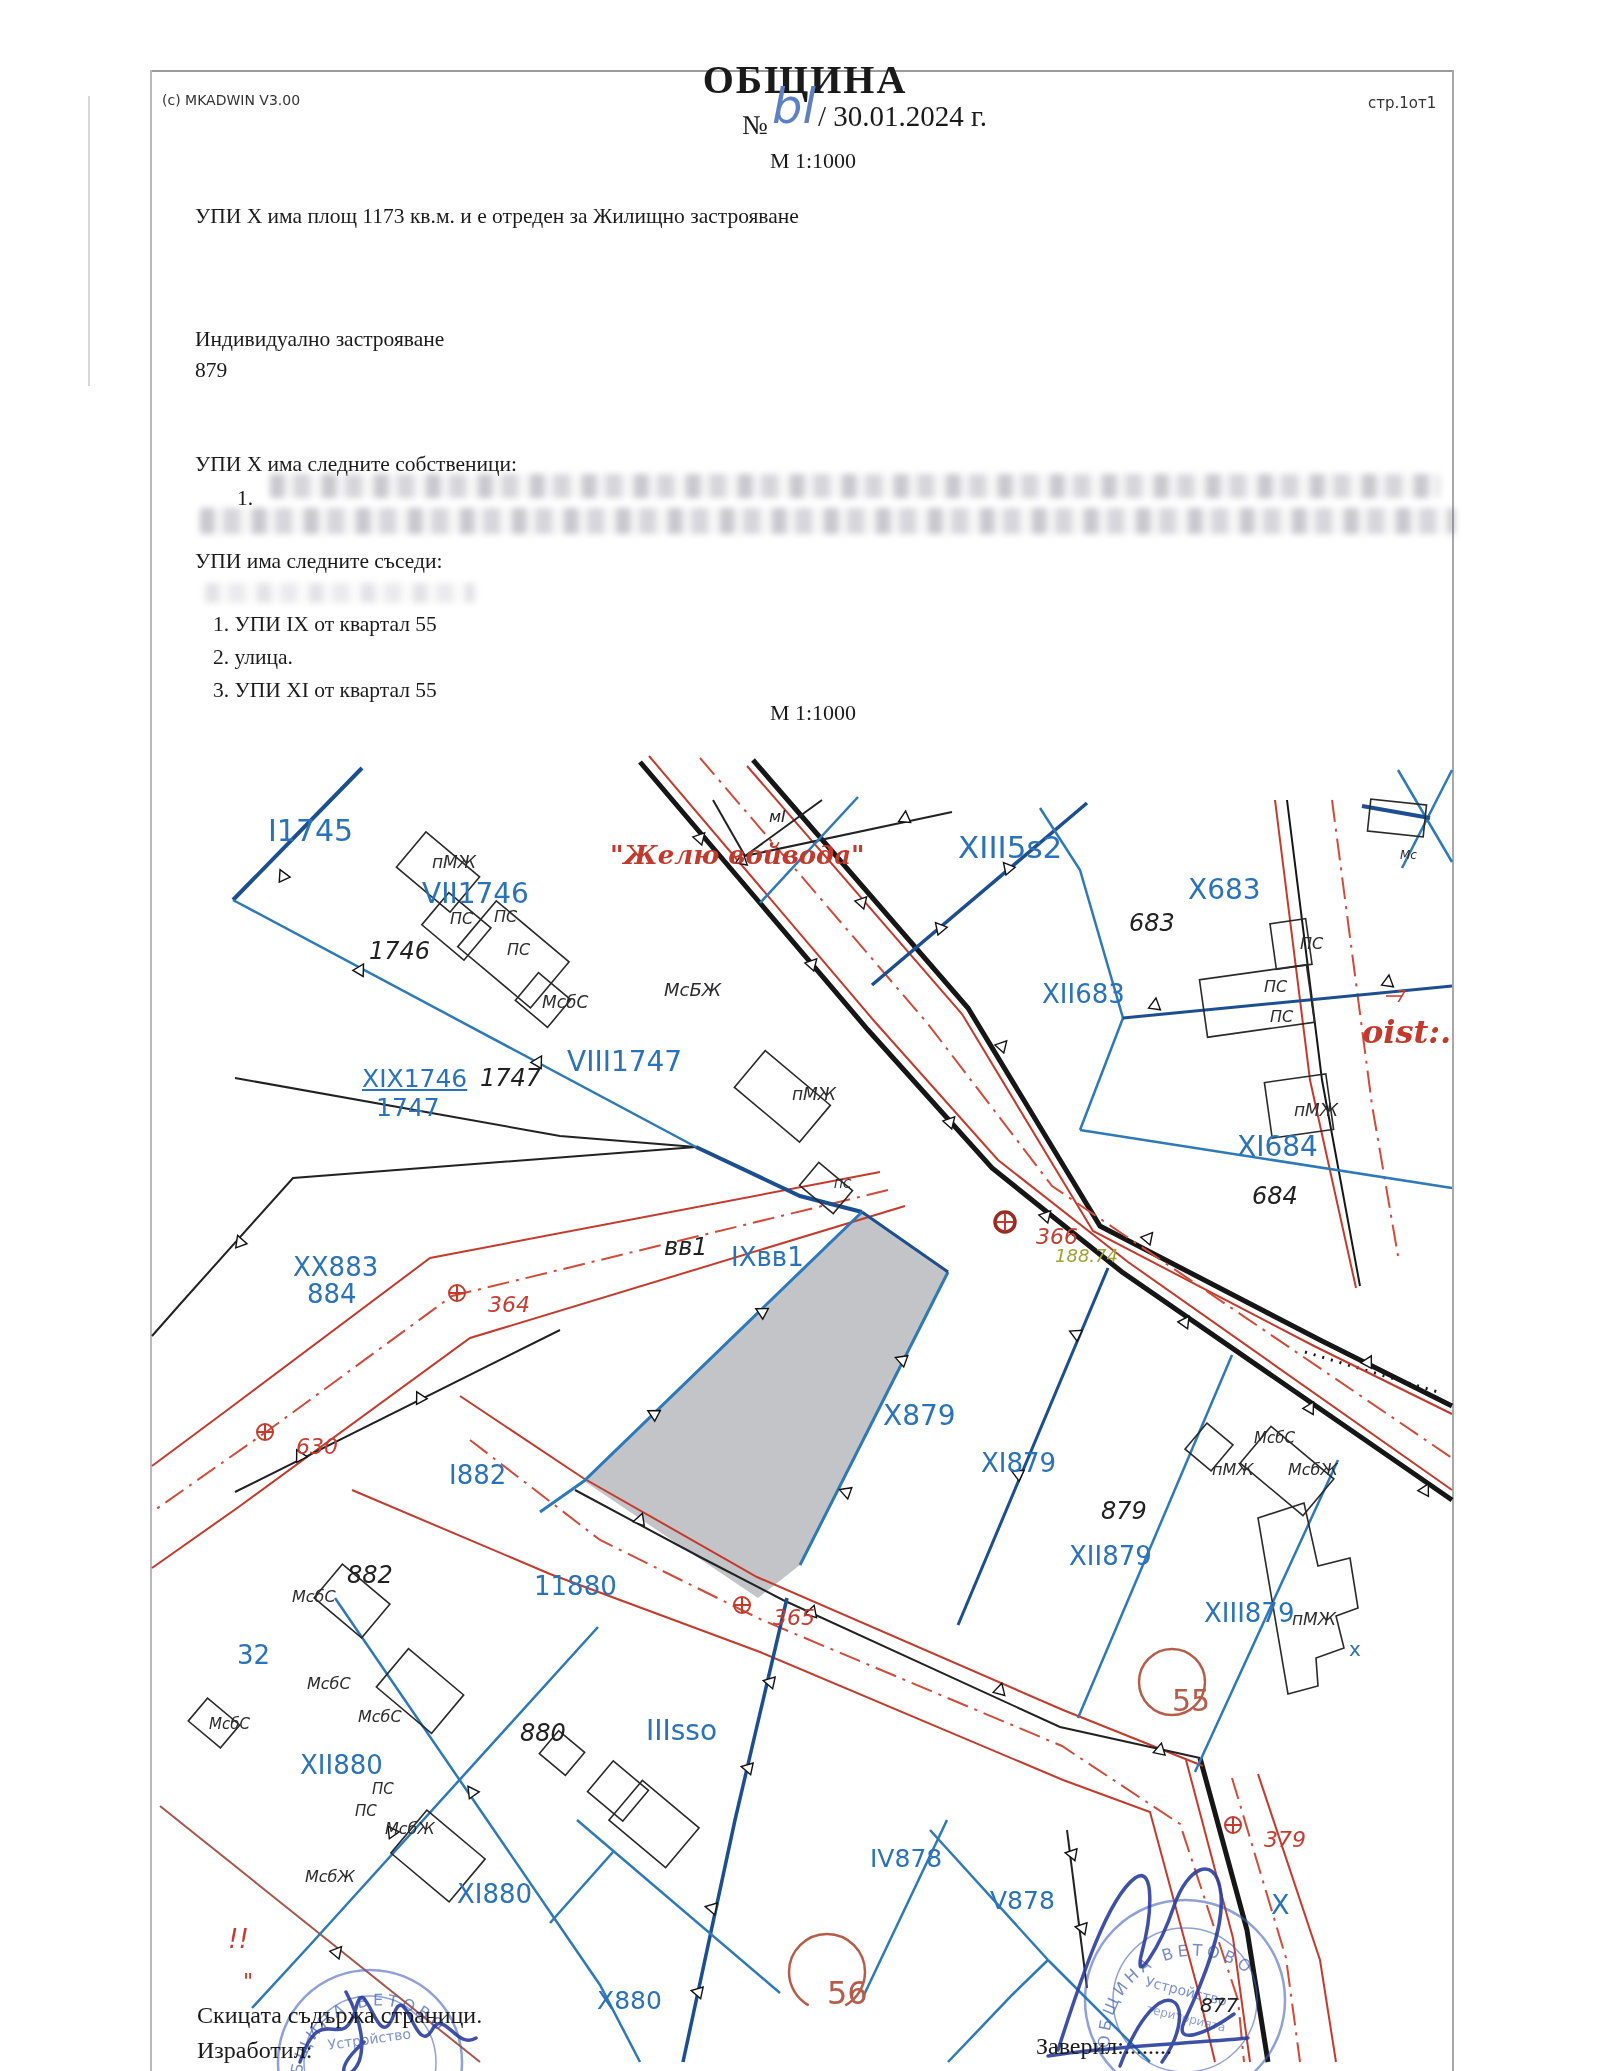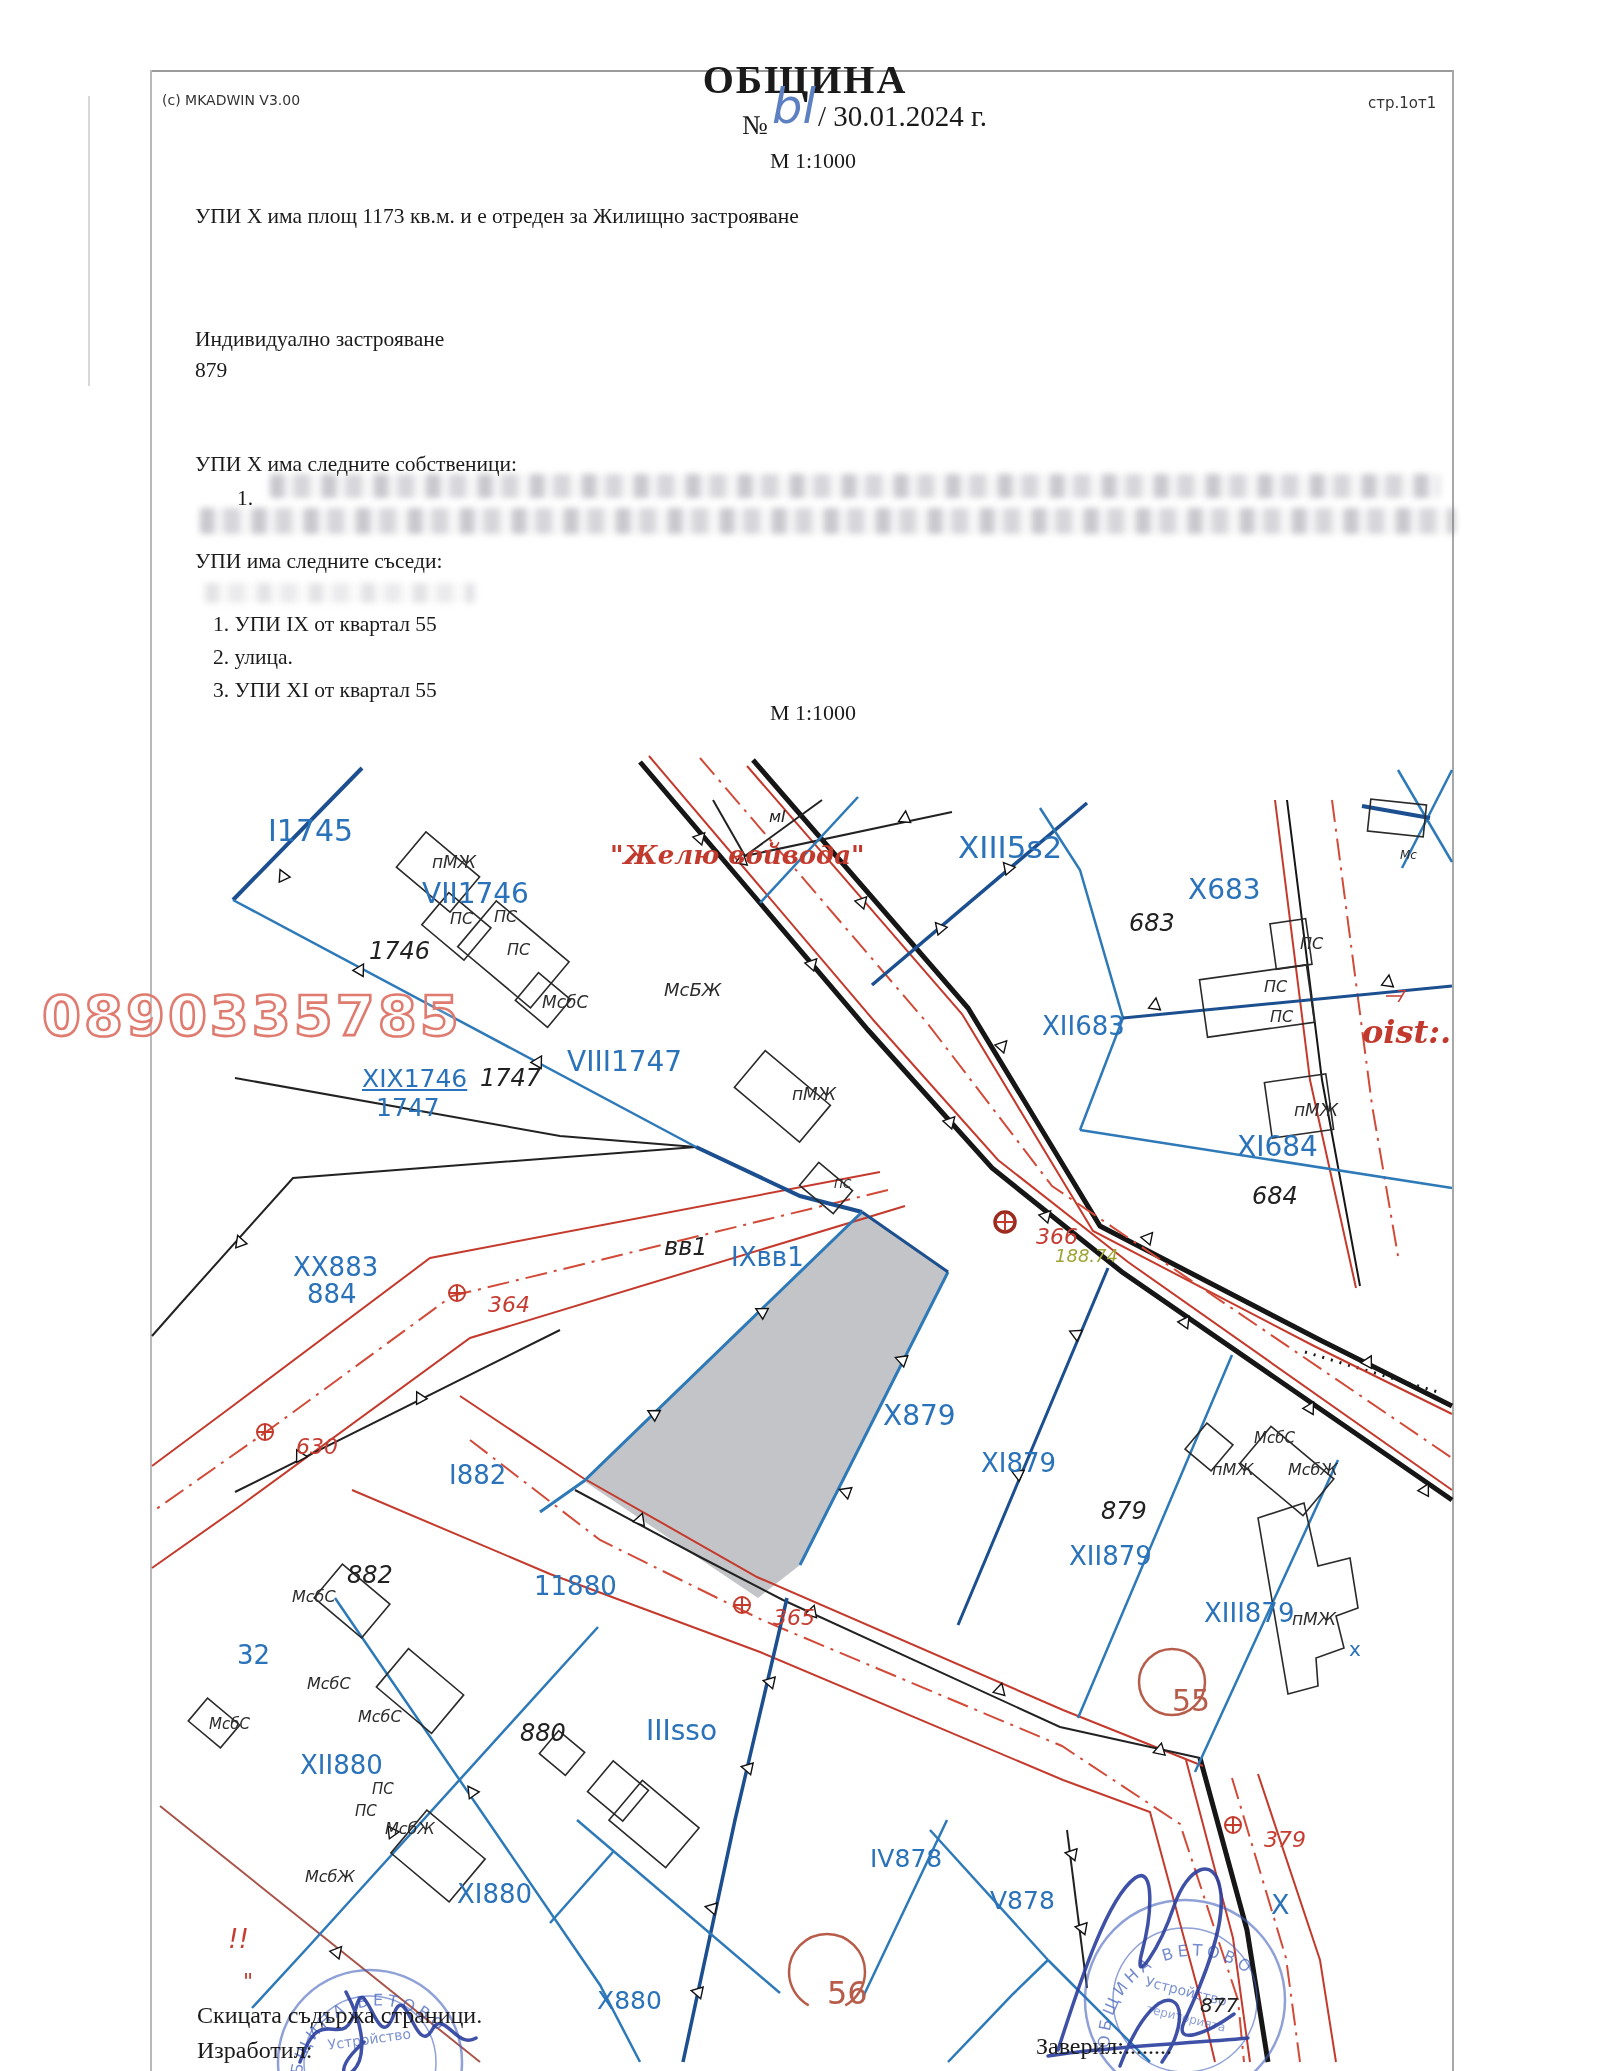--- a/index.html
+++ b/index.html
@@ -322,21 +322,21 @@
   </svg>
 
   <div id="labels" style="position:absolute;left:0;top:0;z-index:20;">
       <span class="lb-b" style="left: 268px; top: 813px; font-size: 30px;">I1745</span>
       <span class="lb-b" style="left: 422px; top: 877px; font-size: 28px;">VII1746</span>
       <span class="lb-b" style="left: 567px; top: 1045px; font-size: 28px;">VIII1747</span>
       <span class="lb-b" style="left: 362px; top: 1064px; font-size: 25px; text-decoration: underline;">XIX1746</span>
       <span class="lb-b" style="left: 376px; top: 1093px; font-size: 25px;">1747</span>
       <span class="lb-b" style="left: 958px; top: 829px; font-size: 31px;">XIII5s2</span>
       <span class="lb-b" style="left: 1188px; top: 873px; font-size: 28px;">X683</span>
-      <span class="lb-b" style="left: 1042px; top: 979px; font-size: 26px; margin-top: 32px;">XII683</span>
+      <span class="lb-b" style="left: 1042px; top: 979px; font-size: 26px;">XII683</span>
       <span class="lb-b" style="left: 1237px; top: 1130px; font-size: 28px;">XI684</span>
       <span class="lb-b" style="left: 293px; top: 1252px; font-size: 26px;">XX883</span>
       <span class="lb-b" style="left: 307px; top: 1279px; font-size: 26px;">884</span>
       <span class="lb-b" style="left: 731px; top: 1242px; font-size: 26px;">IXвв1</span>
       <span class="lb-b" style="left: 883px; top: 1399px; font-size: 28px;">X879</span>
       <span class="lb-b" style="left: 981px; top: 1448px; font-size: 26px;">XI879</span>
       <span class="lb-b" style="left: 1069px; top: 1541px; font-size: 26px;">XII879</span>
       <span class="lb-b" style="left: 1204px; top: 1598px; font-size: 26px;">XIII879</span>
       <span class="lb-b" style="left: 449px; top: 1460px; font-size: 26px;">I882</span>
       <span class="lb-b" style="left: 534px; top: 1571px; font-size: 26px;">11880</span>
@@ -392,18 +392,17 @@
       <span class="lb-r" style="left: 1396px; top: 987px; font-size: 16px;">7</span>
       <span class="lb-r" style="left: 228px; top: 1924px; font-size: 26px;">!!</span>
       <span class="lb-r" style="left: 243px; top: 1969px; font-size: 22px;">"</span>
       <span class="lb-o" style="left: 1055px; top: 1245px; font-size: 18px;">188.74</span>
       <span class="lb-q" style="left: 1172px; top: 1683px; font-size: 30px;">55</span>
       <span class="lb-q" style="left: 827px; top: 1974px; font-size: 32px;">56</span>
       <span class="lb-s" style="left: 610px; top: 840px; font-size: 26px;">"Желю войвода"</span>
       <span class="lb-s" style="left: 1362px; top: 1013px; font-size: 32px;">oist:.</span>
     </div>
 
-  <div class="abs watermark">0890335785</div>
 
   <div class="abs foot1" style="z-index:30;">Скицата съдържа  страници.</div>
   <div class="abs foot2" style="z-index:30;">Изработил:</div>
   <div class="abs foot3" style="z-index:30;">Заверил:........</div>
 </div>
 
 </body></html>

